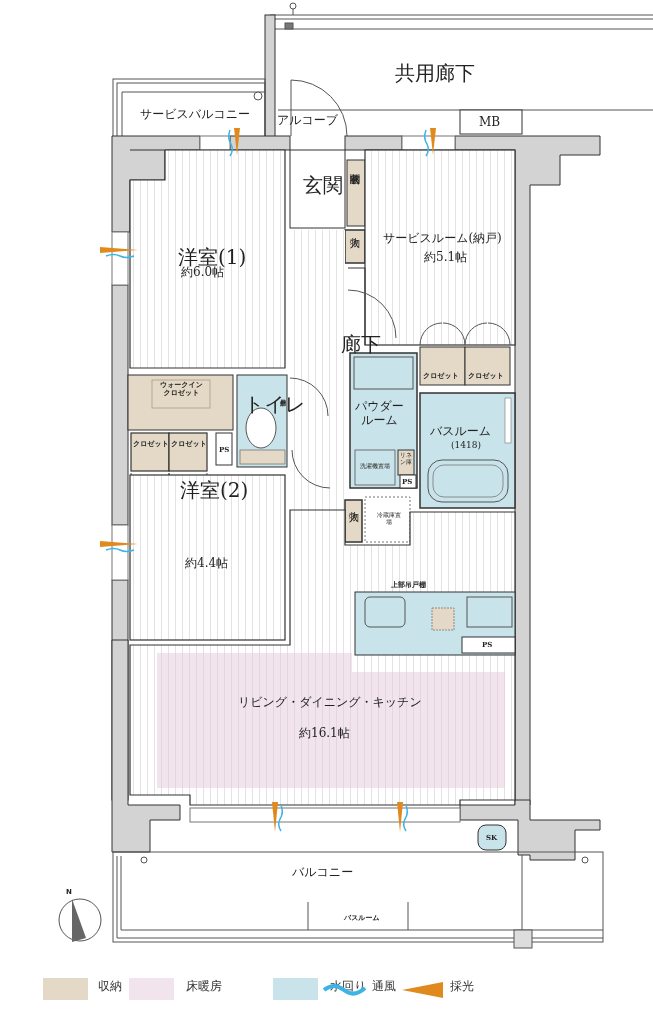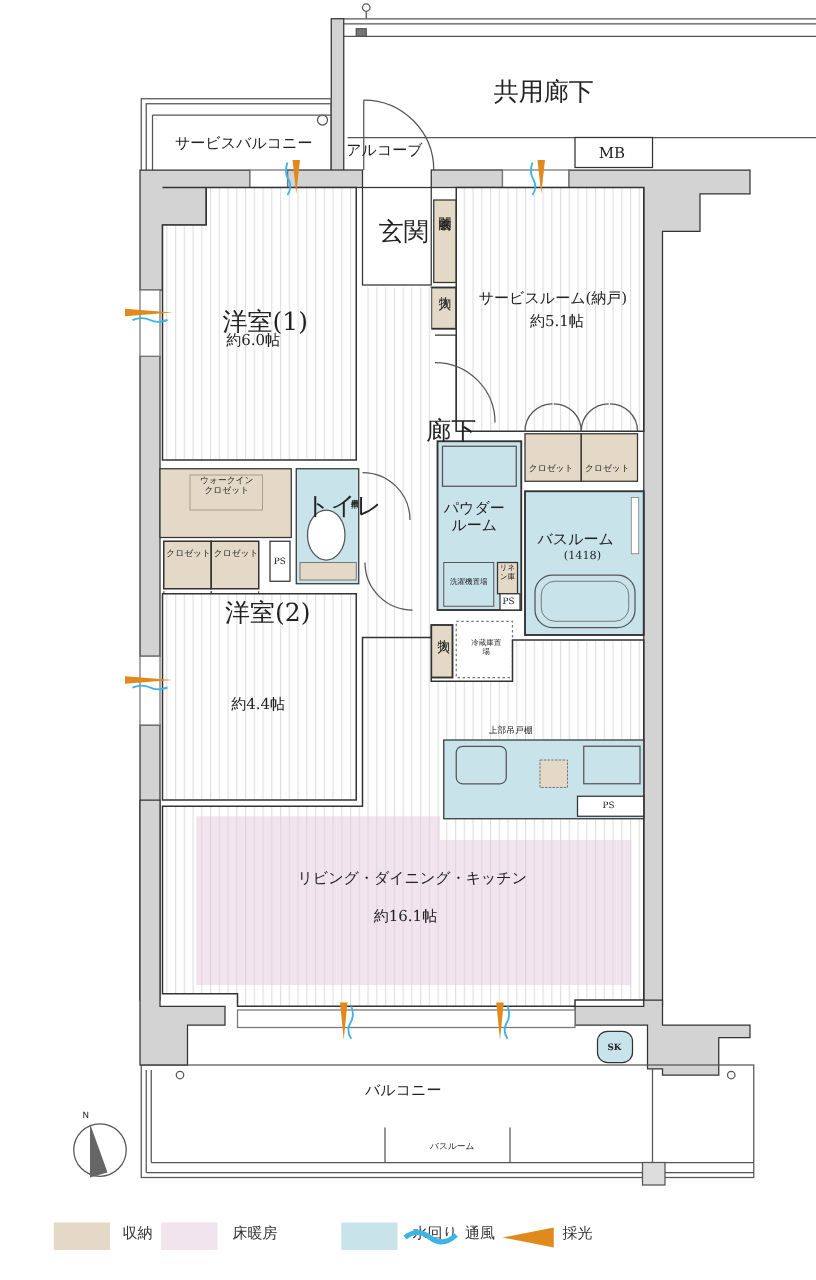--- a/index.html
+++ b/index.html
@@ -4,21 +4,21 @@
 <style>
   html, body { margin: 0; padding: 0; background: #ffffff; }
   body { width: 653px; height: 1024px; position: relative; overflow: hidden;
          font-family: "DejaVu Serif", "Liberation Serif", serif; color: #222; }
   #plan { position: absolute; left: 0; top: 0; width: 653px; height: 960px; }
   .lbl { position: absolute; text-align: center; white-space: nowrap; color: #222;
          font-family: "DejaVu Serif", "Liberation Serif", serif; line-height: 1.15; }
   .lbl-lg { font-size: 20px; }
   .lbl-md { font-size: 12px; }
   .lbl-sm { font-size: 9px; }
-  .lbl-xs { font-size: 7px; line-height: 1.1; }
+  .lbl-xs { font-size: 7px; line-height: 1.1; font-weight: bold; }
   .vert { writing-mode: vertical-rl; text-orientation: upright; font-size: 10px; letter-spacing: 0; }
   #legend { position: absolute; left: 0; top: 962px; width: 653px; height: 62px; }
   .leg-item { position: absolute; top: 16px; height: 22px; display: flex; }
   .swatch { width: 45px; height: 22px; display: inline-block; }
   .leg-text { font-size: 12px; margin-left: 10px; color: #333; }
 </style>
 </head>
 <body>
 
 <div id="plan">

